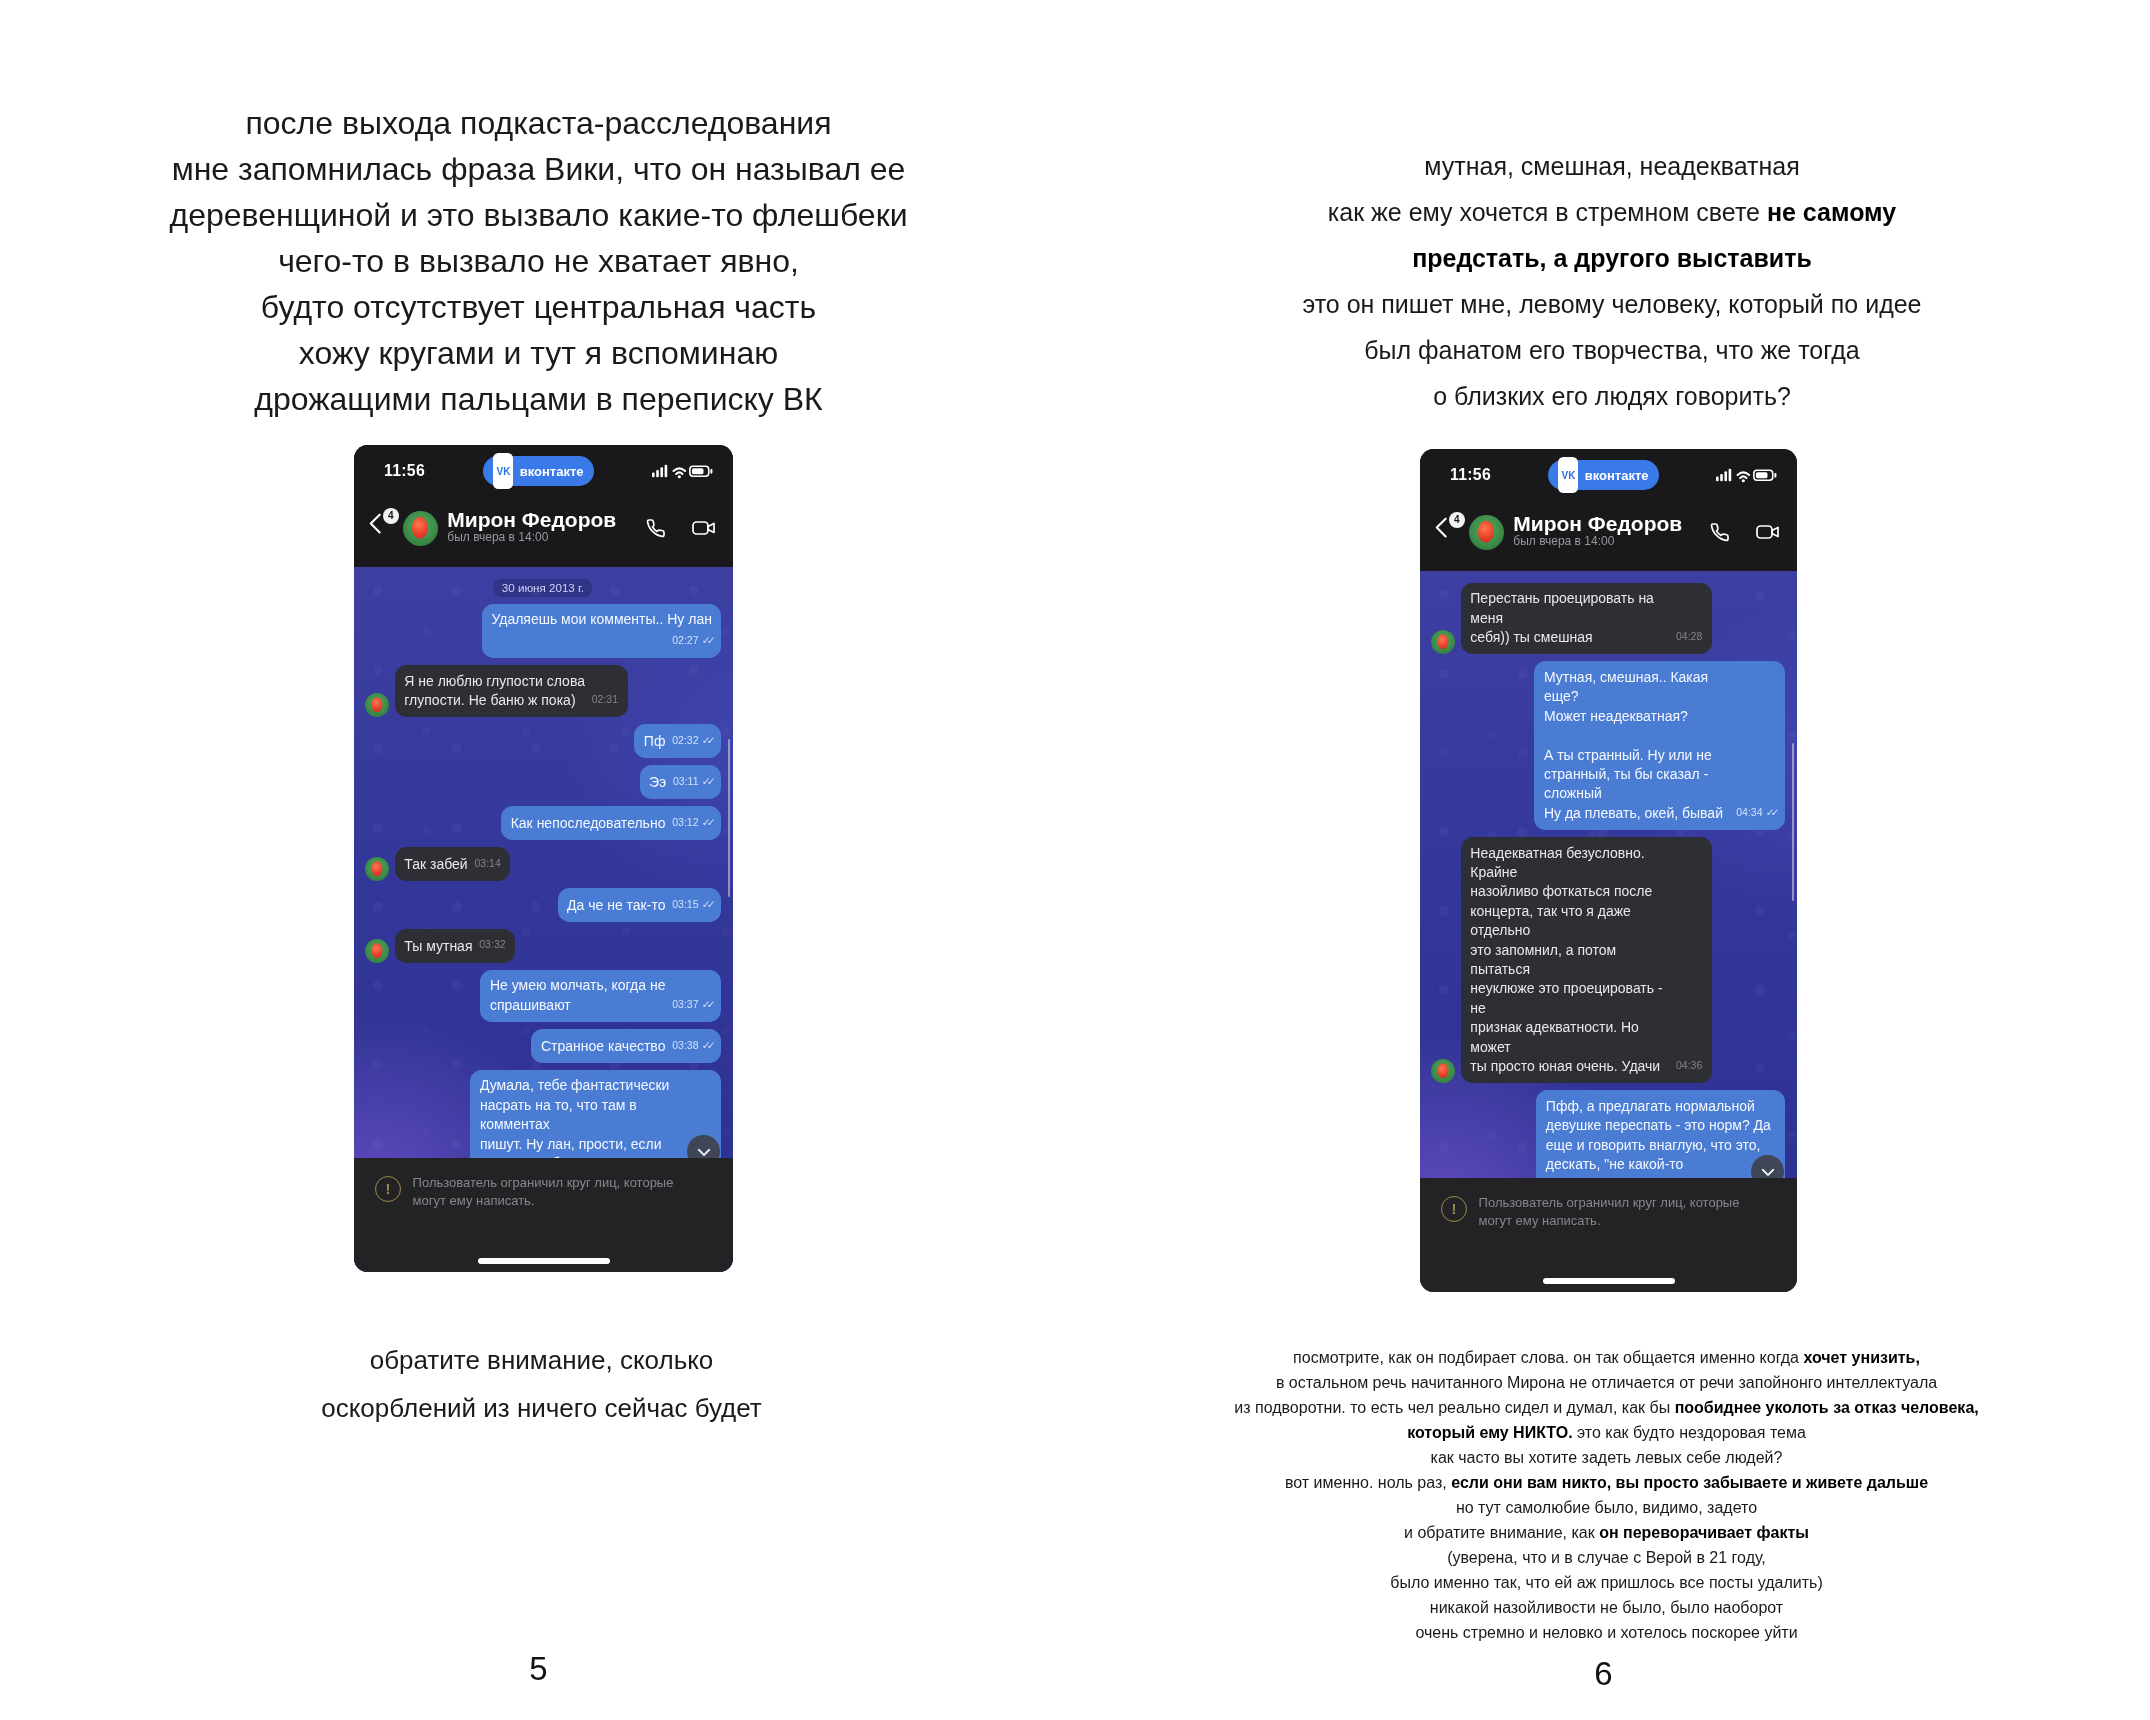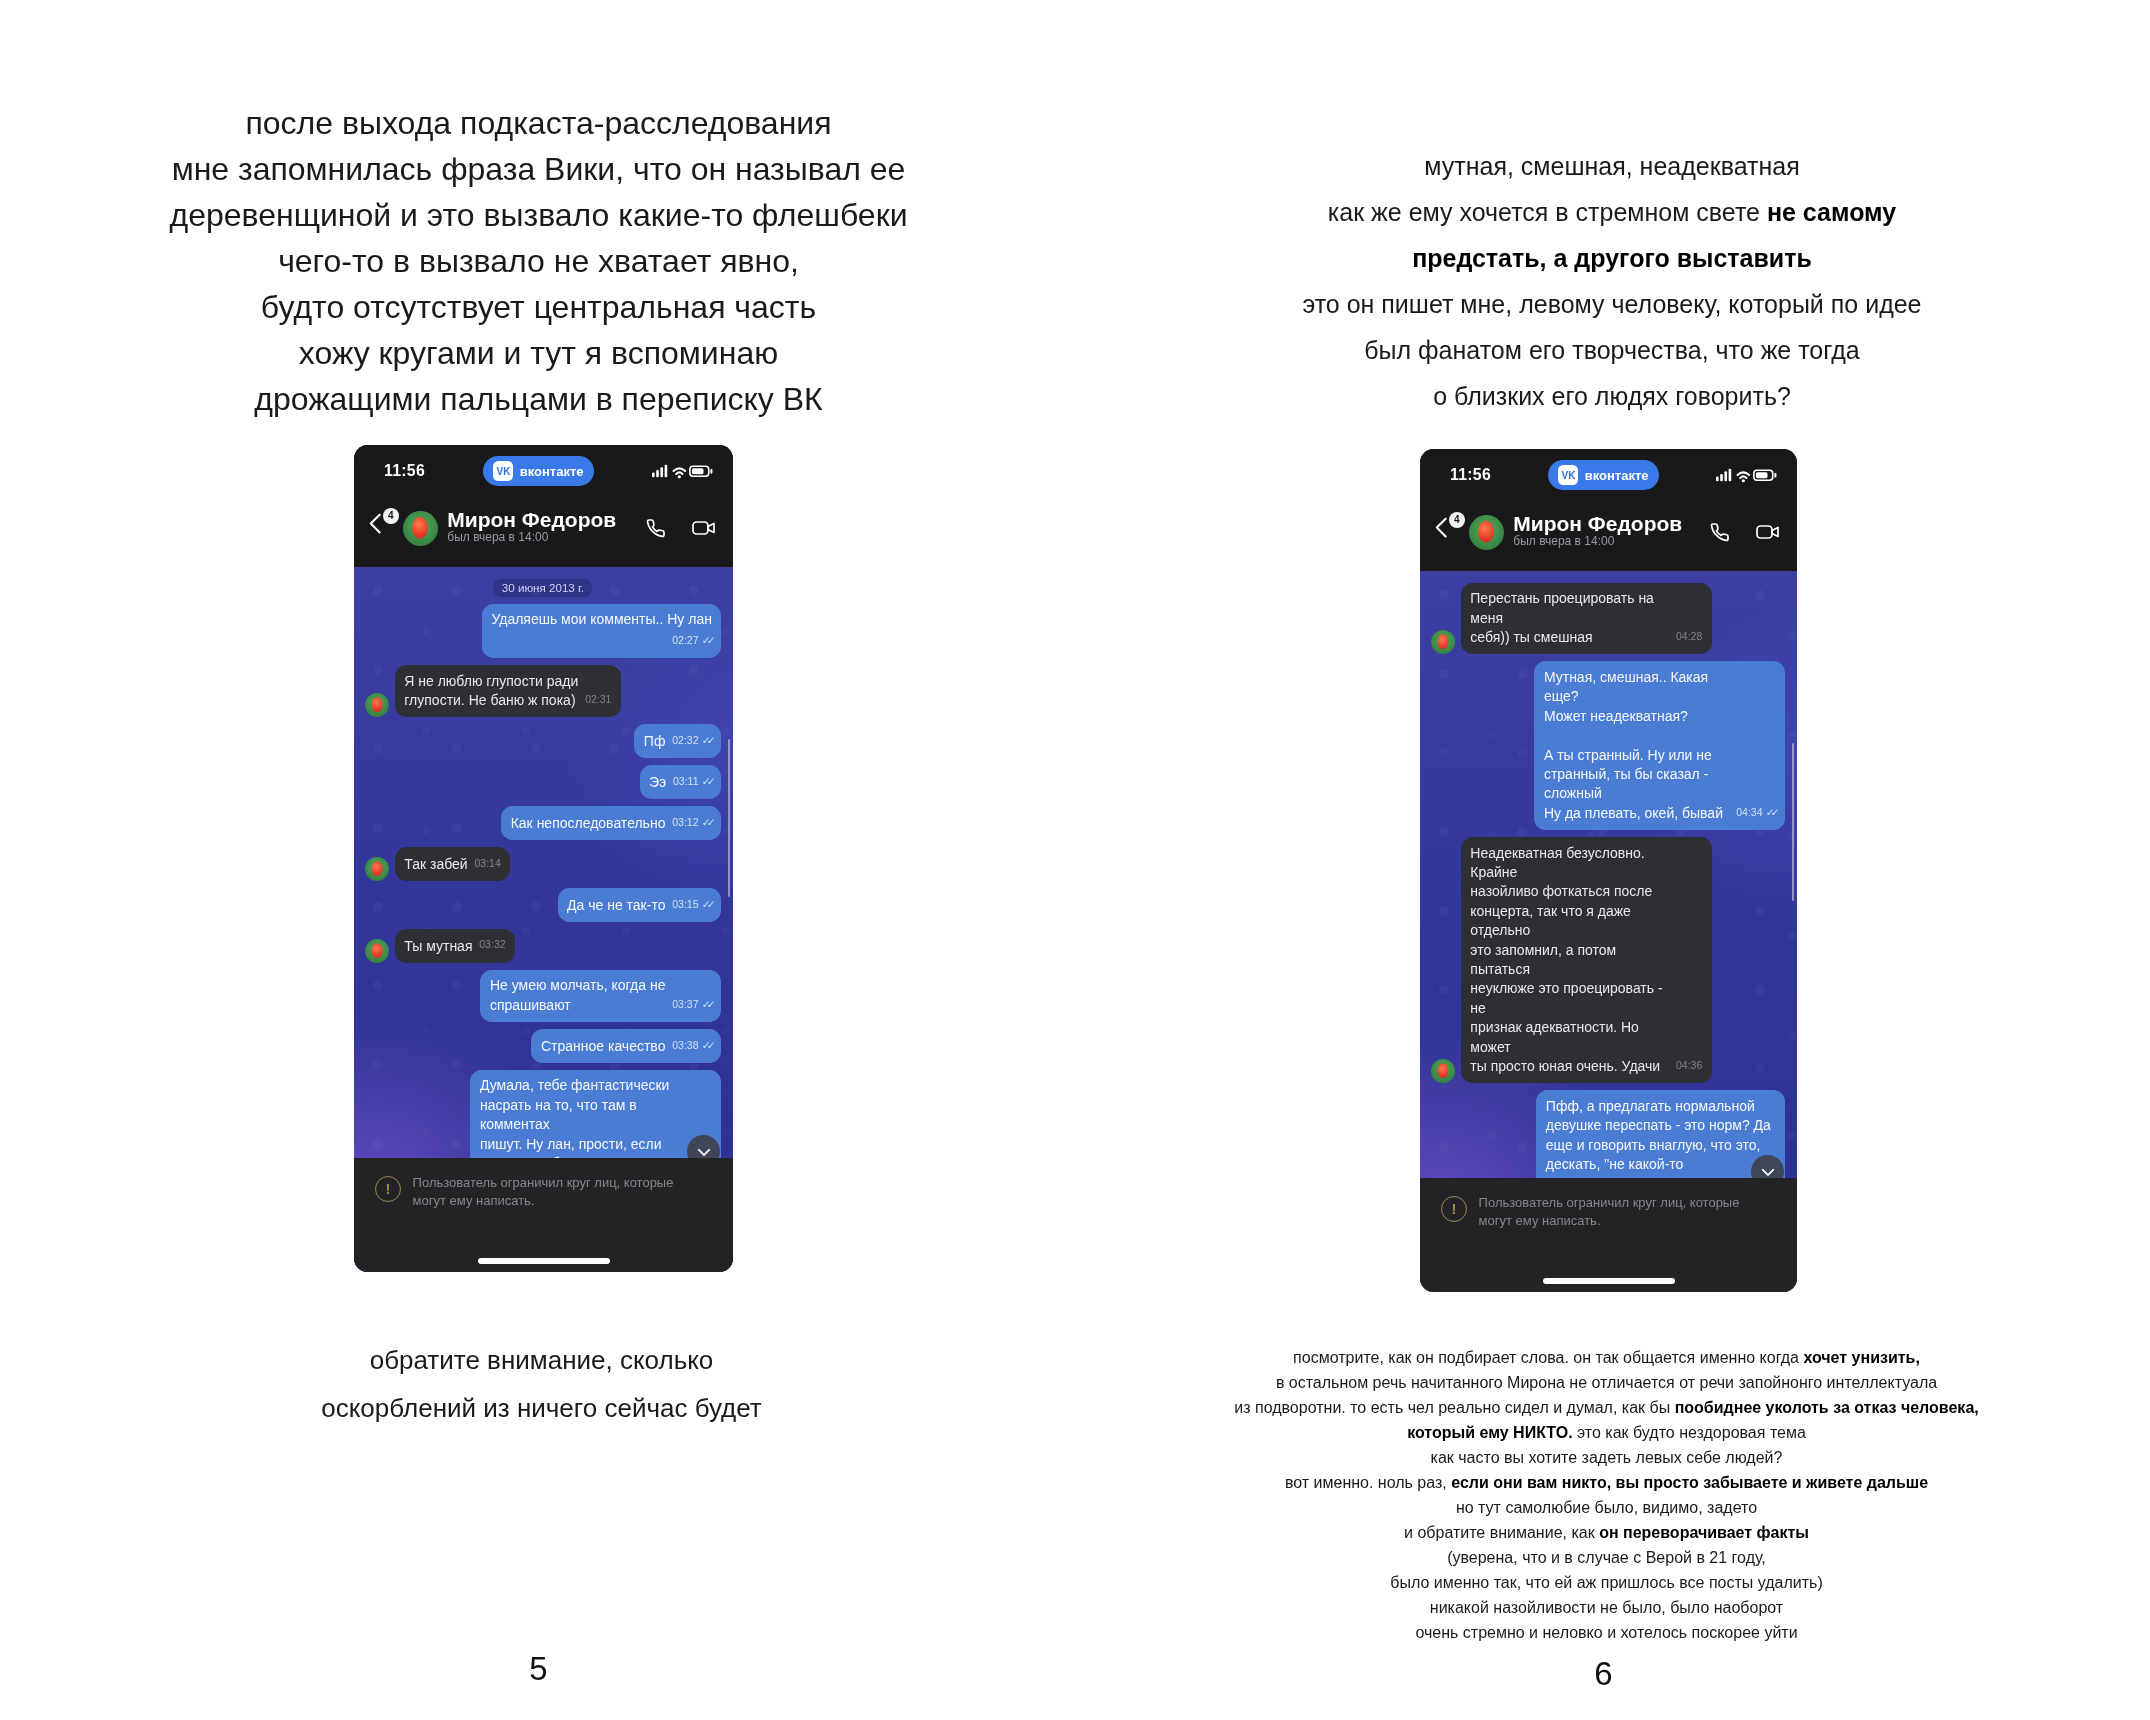--- a/index.html
+++ b/index.html
@@ -20,21 +20,21 @@
 
   
   .phone{position:absolute;background:#151517;border-radius:13.7px;overflow:hidden;}
   .phone.left{left:354px;top:445px;width:379px;height:827px;}
   .phone.right{left:1420px;top:449px;width:377px;height:843px;}
 
   .statusbar{position:absolute;left:0;top:0;right:0;height:44px;background:#19191b;
              display:flex;align-items:center;justify-content:space-between;padding:8px 19px 0 30px;box-sizing:border-box;}
   .sb-time{color:#fff;font-size:15.8px;font-weight:700;letter-spacing:0.3px;}
   .vk-pill{display:flex;align-items:center;gap:6.3px;background:#3a79e8;border-radius:15.8px;height:30px;padding:0 10.5px;}
-  .vk-logo{width:20px;height:20px;background:#fff;border-radius:5.3px;display:flex;align-items:center;justify-content:center;
+  .vk-logo{width:20px;height:36px;background:#fff;border-radius:5.3px;display:flex;align-items:center;justify-content:center;
            color:#2f72e4;font-weight:700;font-size:10px;}
   .vk-pill .app{color:#fff;font-size:13px;font-weight:600;}
 
   .chathead{position:absolute;left:0;top:44px;right:0;height:78px;background:#19191b;
             display:flex;align-items:center;padding:0 15.8px 0 9.5px;box-sizing:border-box;}
   .backwrap{position:relative;width:34px;height:34px;flex:0 0 auto;}
   .badge{position:absolute;right:-1.1px;top:-3.2px;width:15.8px;height:15.8px;border-radius:50%;background:#f2f2f4;
          color:#18181a;font-size:10px;font-weight:700;display:flex;align-items:center;justify-content:center;}
   .ava{position:relative;border-radius:50%;background:radial-gradient(circle at 50% 42%,#54ab5e 0%,#3c8d49 55%,#2d7038 100%);flex:0 0 auto;}
   .ava::after{content:"";position:absolute;left:50%;top:50%;transform:translate(-50%,-52%);
@@ -183,21 +183,21 @@
       </div>
       <div class="mrow out">
         <div class="bubble tall">
           <span class="txt">Удаляешь мои комменты.. Ну лан</span>
           <span class="meta">02:27<span class="ck">✓✓</span></span>
         </div>
       </div>
       <div class="mrow in">
         <span class="ava msg"></span>
         <div class="bubble">
-          <span class="txt">Я не люблю глупости ради
+          <span class="txt">Я не люблю глупости слова
 глупости. Не баню ж пока)</span>
           <span class="meta">02:31</span>
         </div>
       </div>
       <div class="mrow out">
         <div class="bubble">
           <span class="txt">Пф</span>
           <span class="meta">02:32<span class="ck">✓✓</span></span>
         </div>
       </div>

